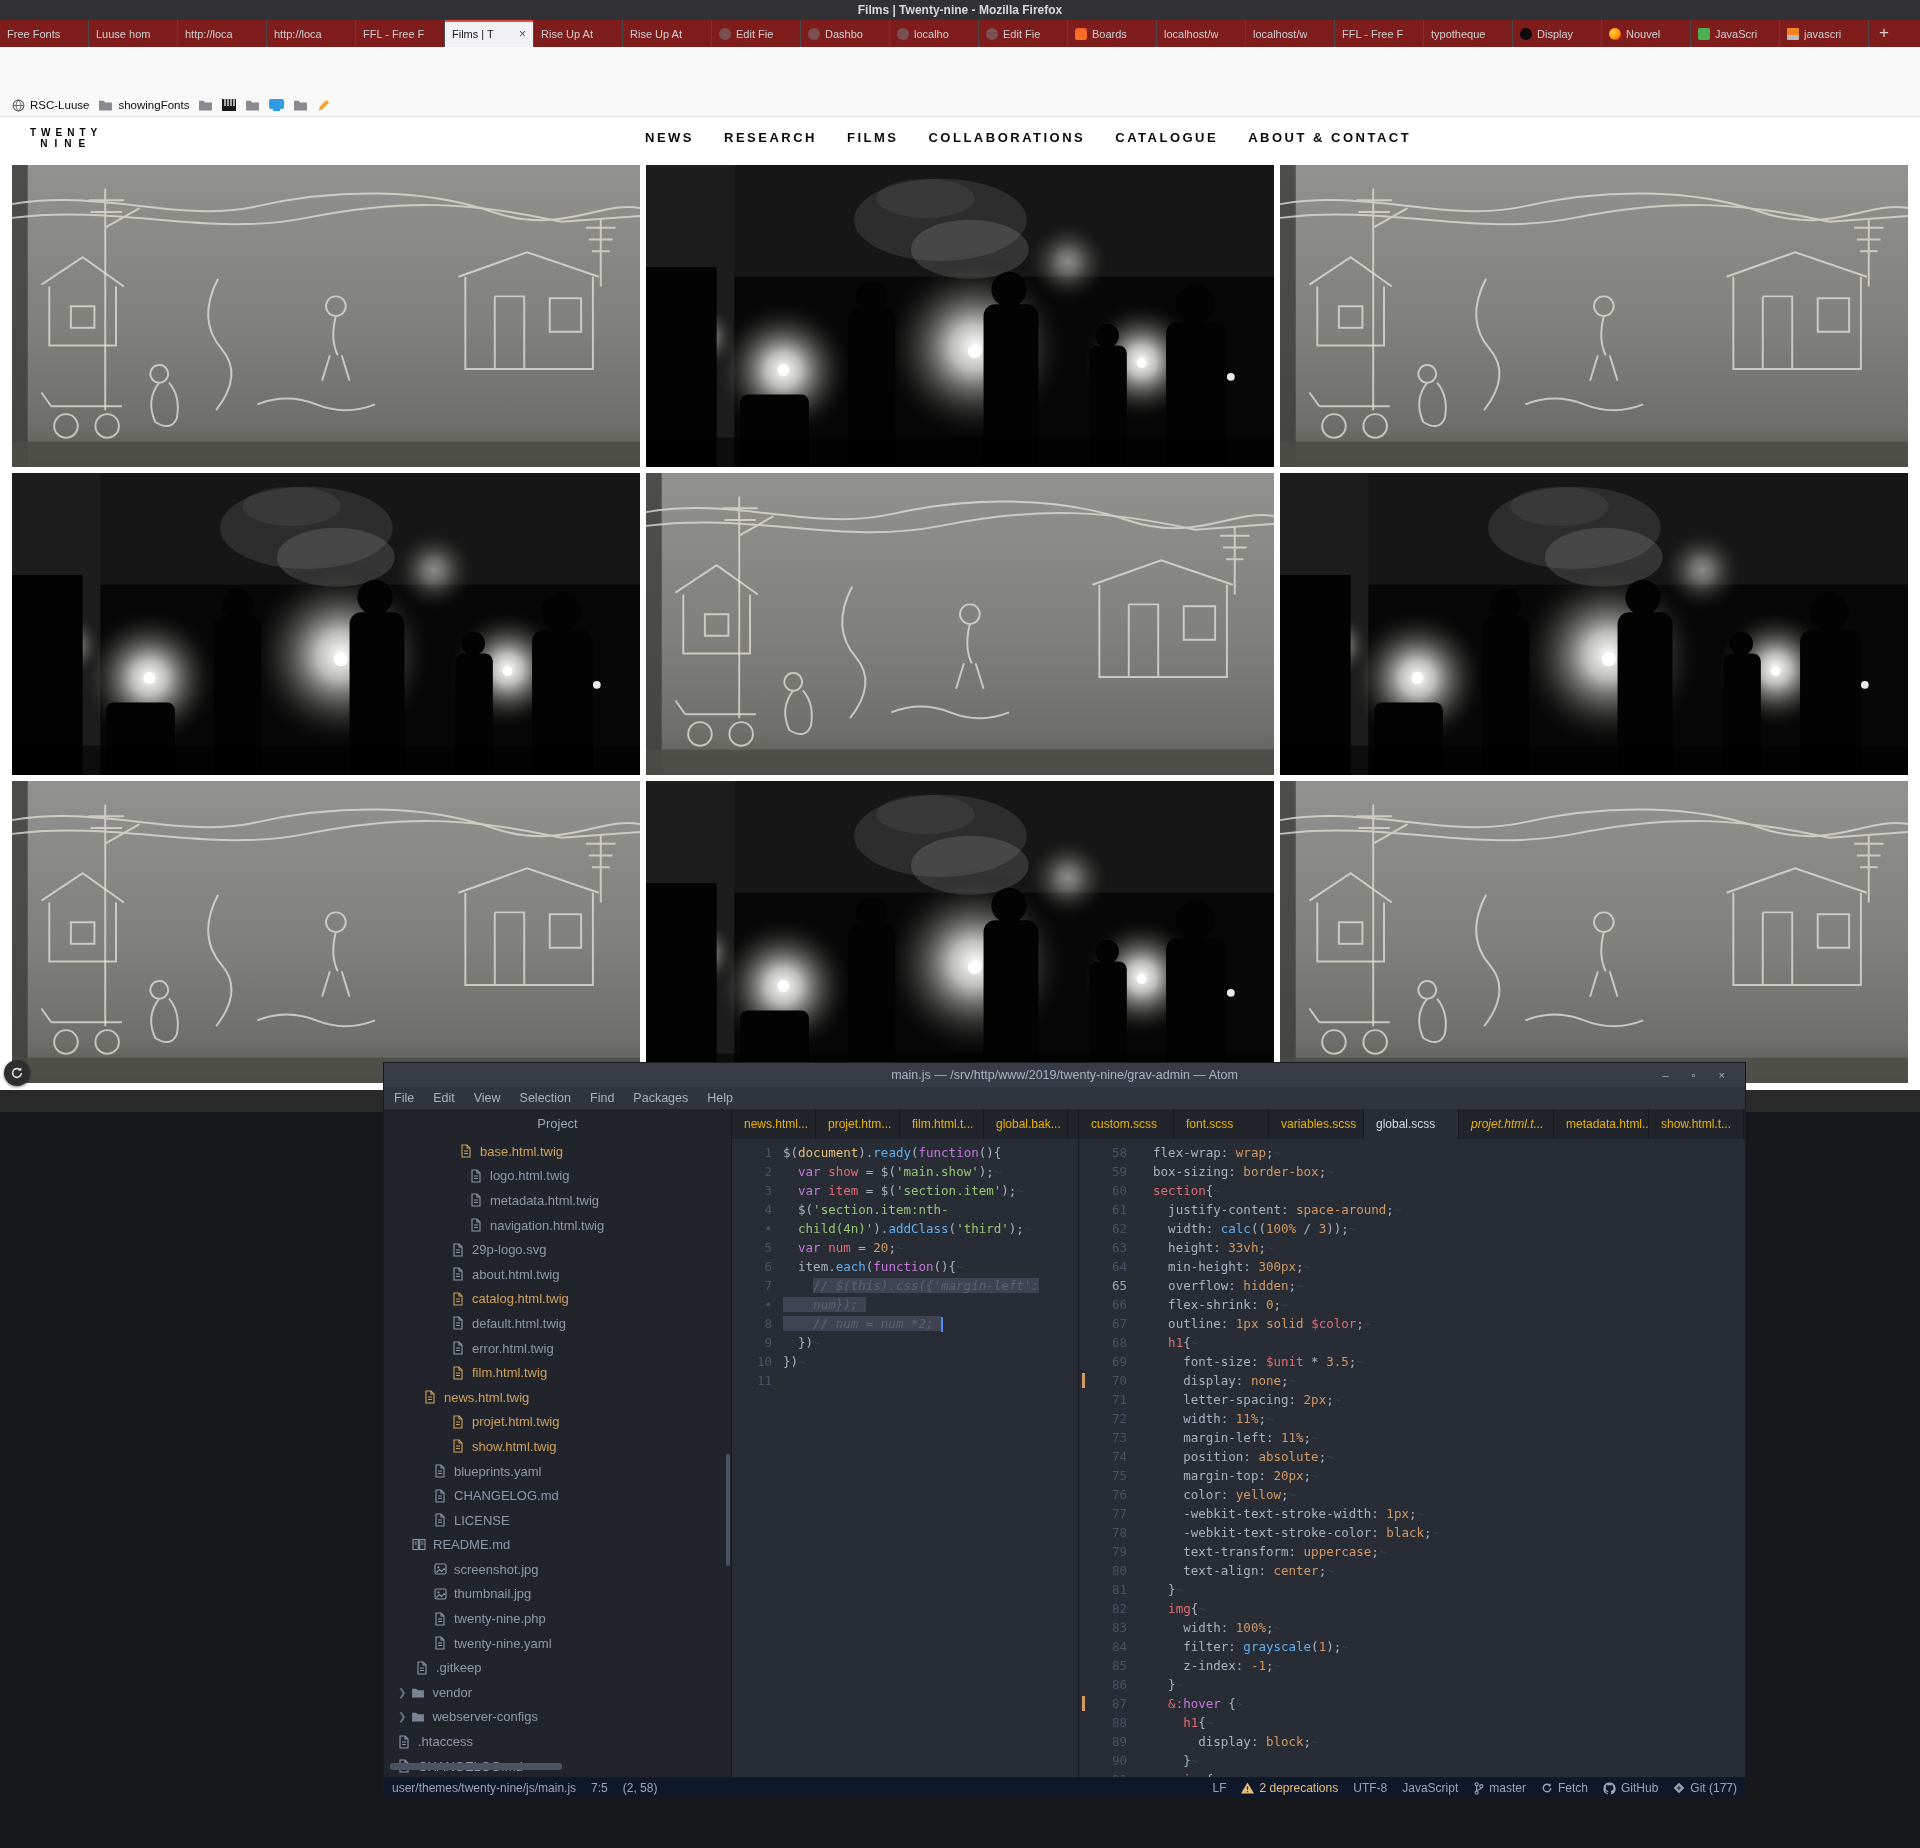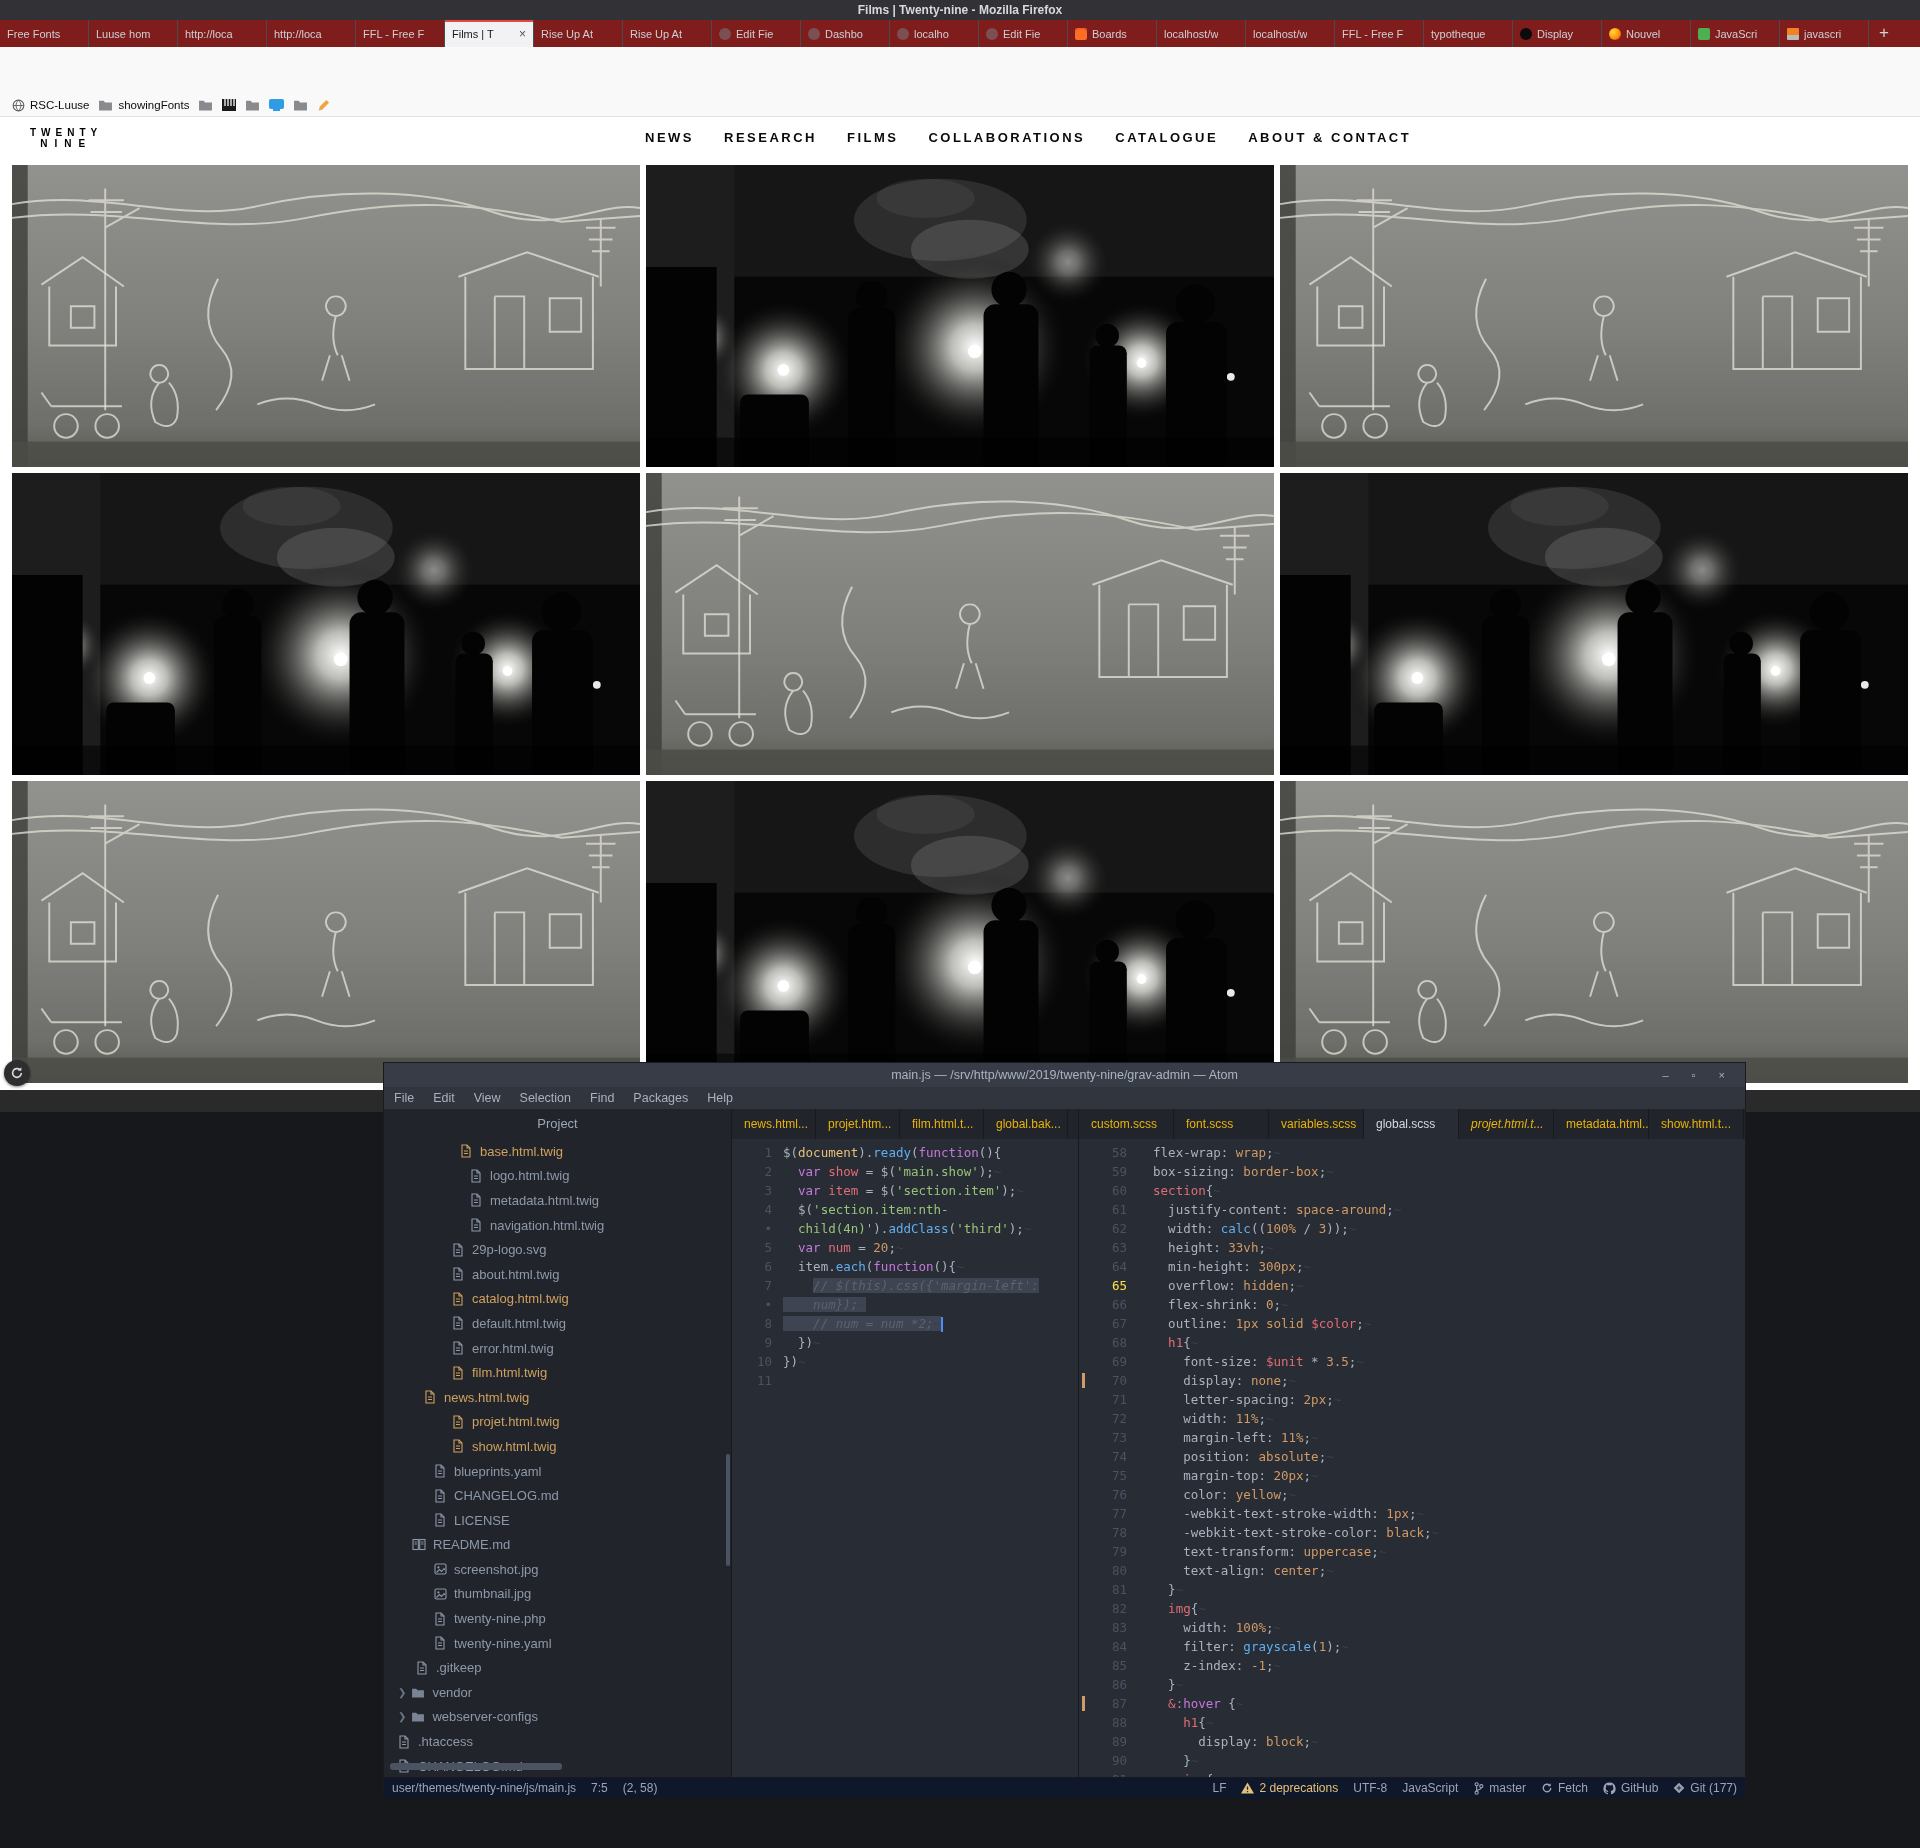--- a/index.html
+++ b/index.html
@@ -97,21 +97,21 @@
   .atab.active{background:#282c34;color:#d7dae0;}
   .atab.preview{font-style:italic;}
   #panes{flex:1;display:flex;min-height:0;}
   .pane{background:#282c34;overflow:hidden;position:relative;padding-top:4px;box-sizing:border-box;}
   #paneL{width:347px;flex:0 0 347px;border-right:1px solid #181a1f;}
   #paneR{flex:1;}
   .crow{display:flex;height:19px;line-height:19px;
     font-family:"DejaVu Sans Mono","Liberation Mono",monospace;font-size:12.5px;white-space:pre;}
   .gut{flex:0 0 40px;text-align:right;padding-right:11px;color:#4b5263;position:relative;}
   #paneR .gut{flex:0 0 48px;}
-  .gut.curln{color:#fde047;}
+  .gut.curln{color:#a3a3a3;}
   .gut.git::before{content:"";position:absolute;left:3px;top:2px;bottom:2px;width:3px;background:#d19a66;}
   .ctext{flex:1;overflow:hidden;}
   .pl{color:#abb2bf}.kw{color:#c678dd}.vr{color:#e06c75}.fn{color:#61afef}
   .st{color:#98c379}.nm{color:#d19a66}.val{color:#d19a66}
   .cm{color:#5c6370;font-style:italic}.iv{color:#3b4048}.ob{color:#e5c07b}.sl{color:#e06c75}
   .sel{background:#3e4451;}
   .cur{display:inline-block;width:0;height:15px;border-left:2px solid #528bff;vertical-align:middle;}
   #atom-status{left:0;top:714px;width:1361px;height:21px;background:#0f172a;
     border-top:1px solid #181a1f;box-sizing:border-box;display:flex;align-items:center;
     font-size:12px;color:#9da5b4;padding:0 8px;gap:15px;}

